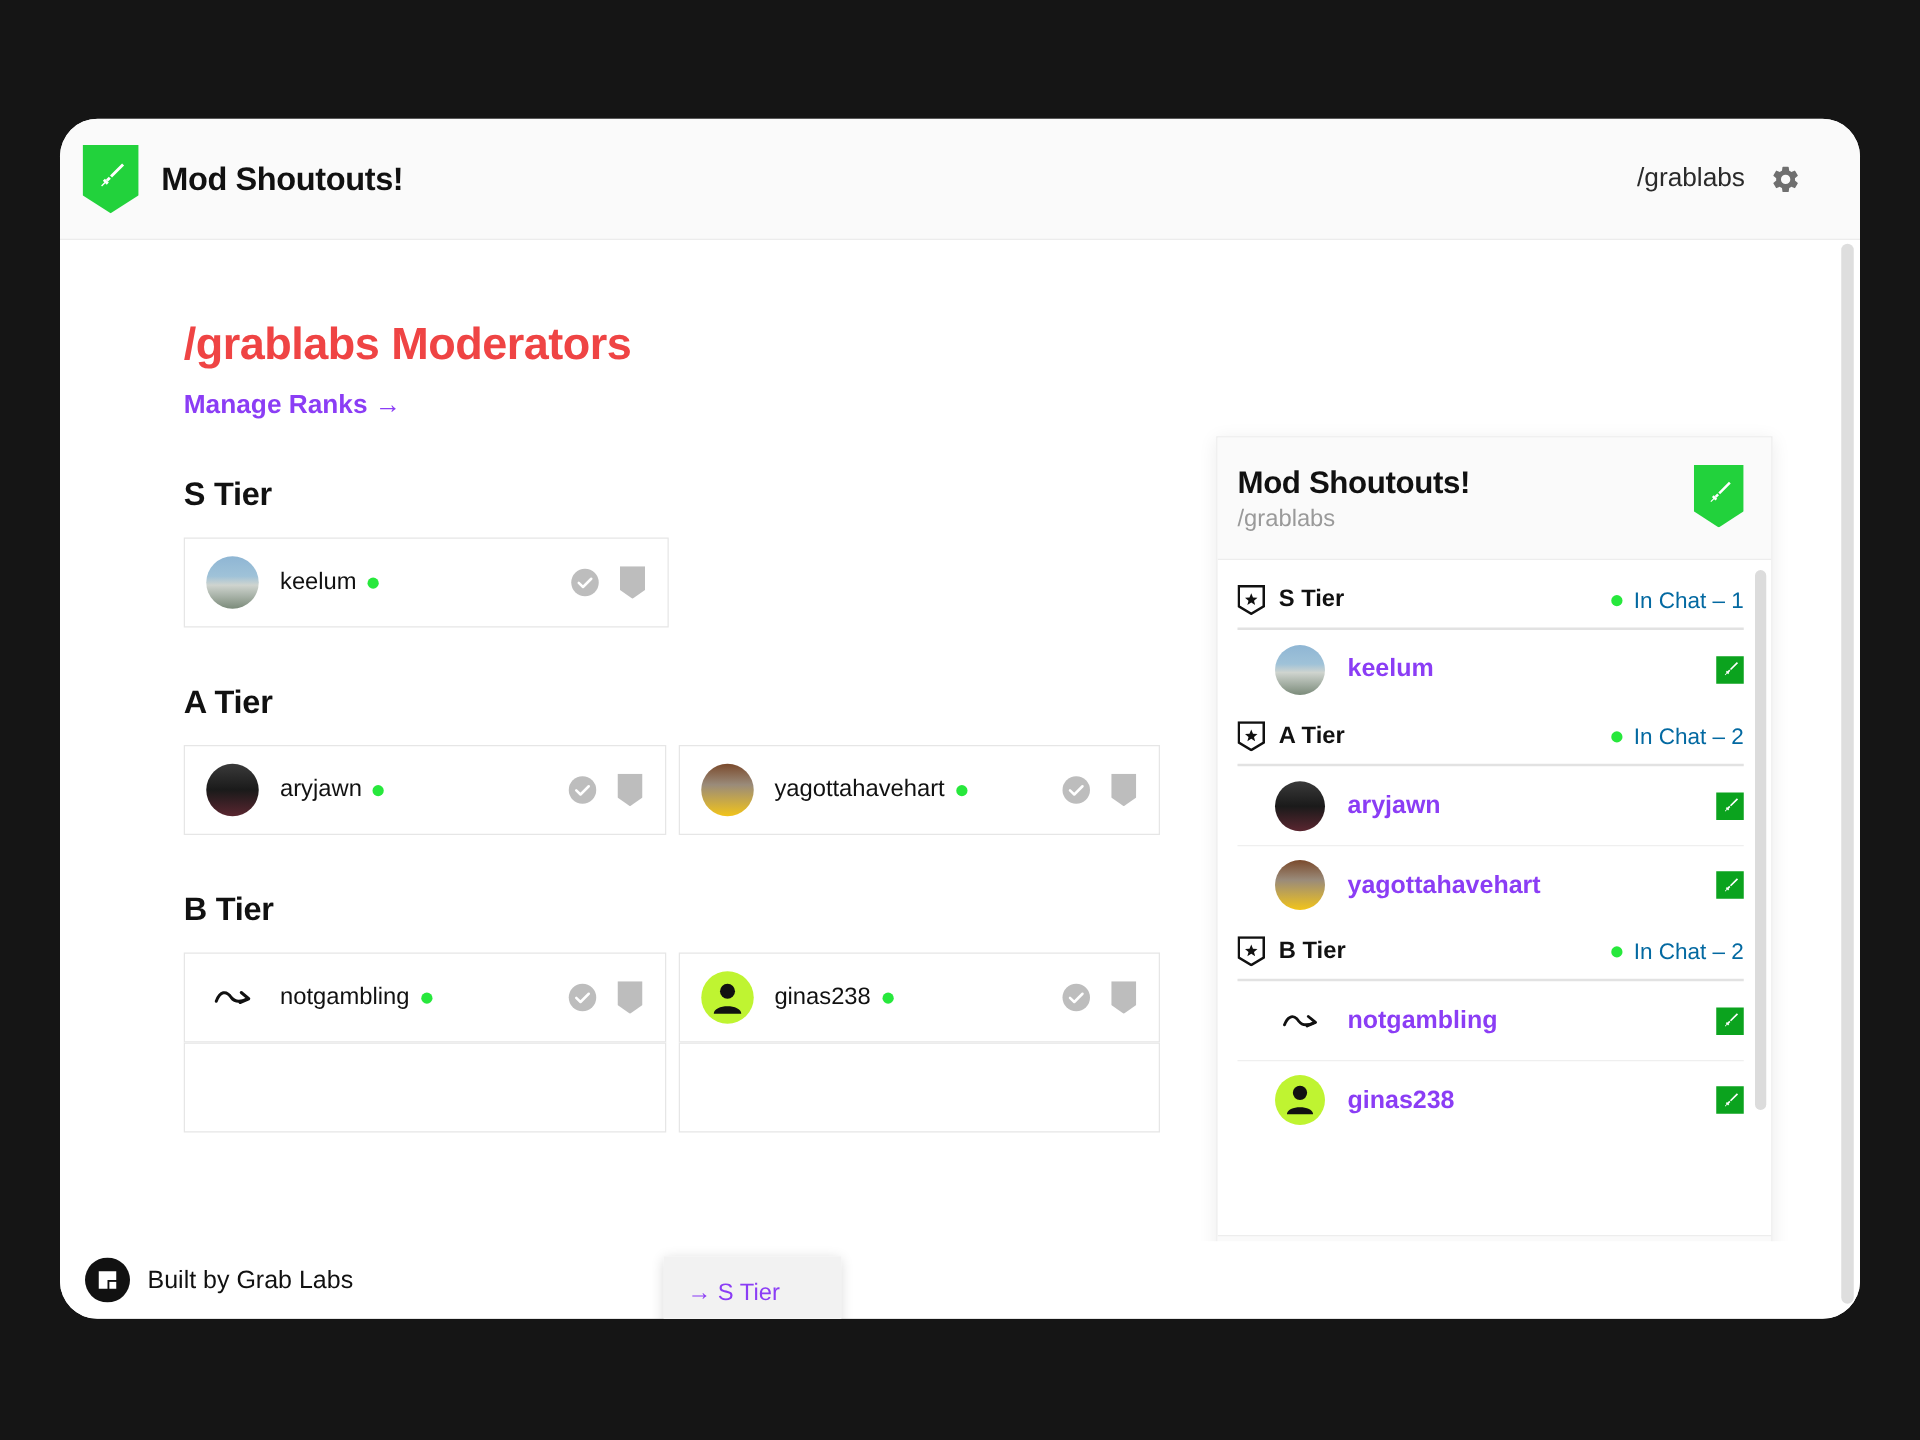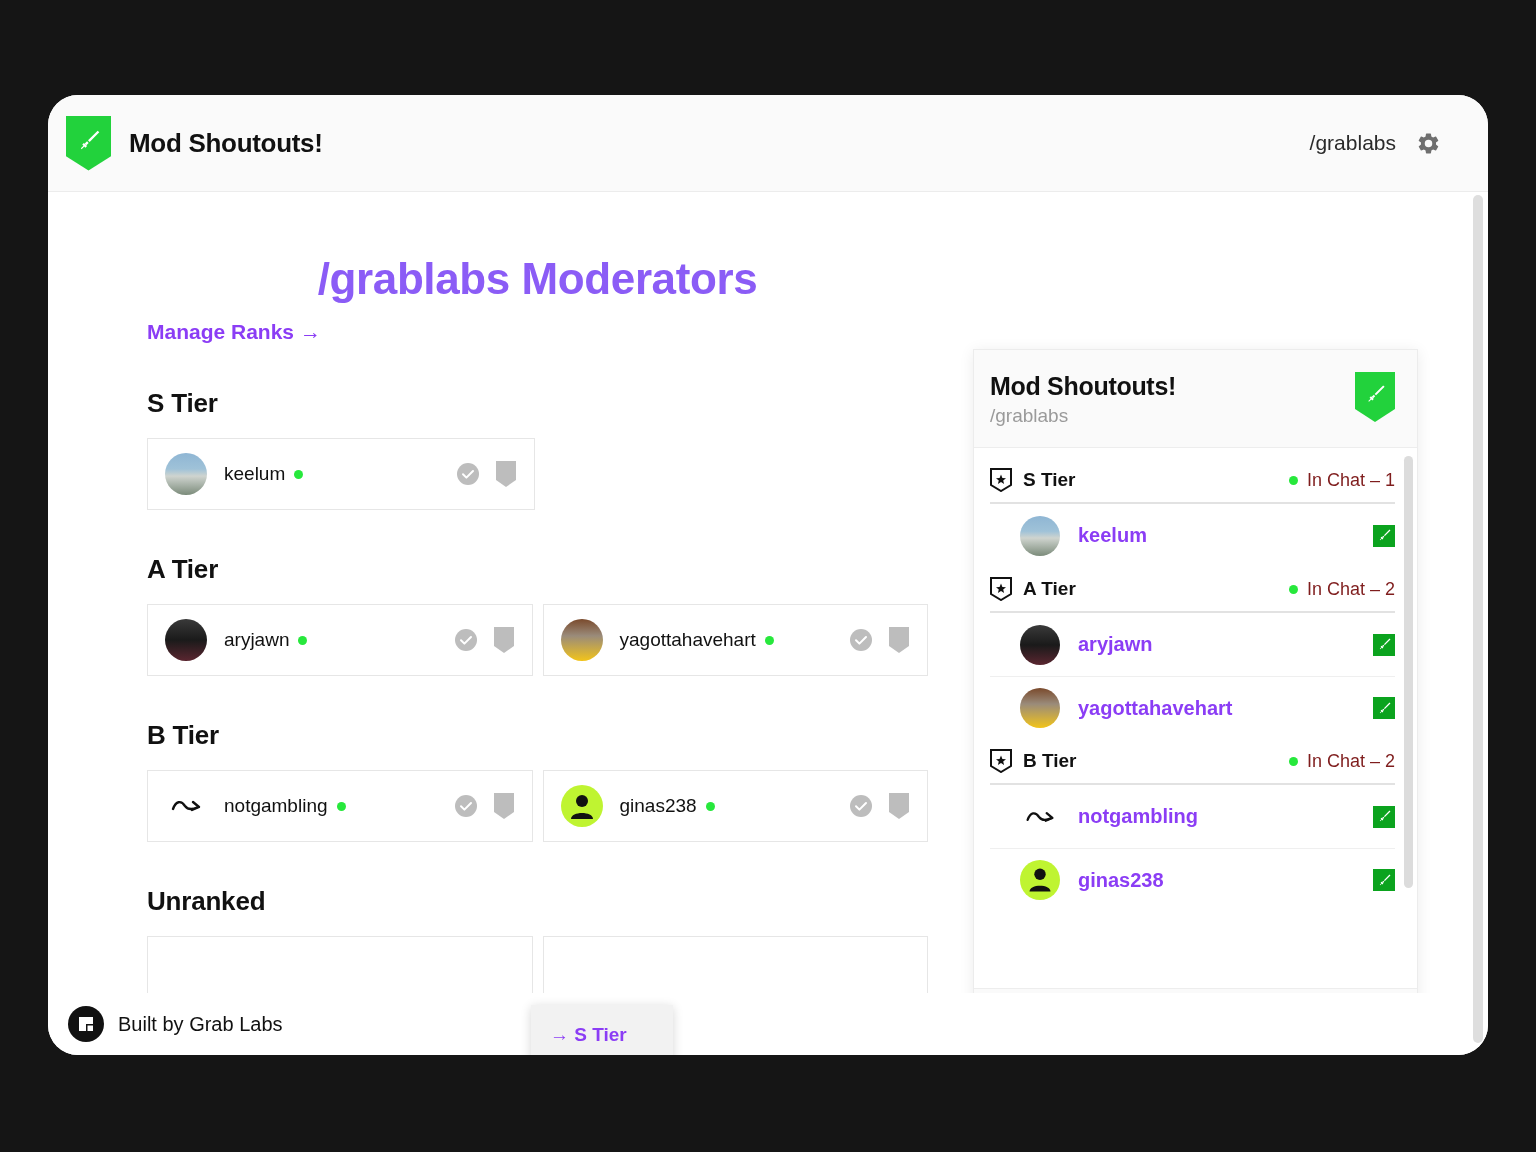--- a/index.html
+++ b/index.html
@@ -50,24 +50,23 @@
     padding: 62px 0 0 0;
   }
 
   
   .left-col {
     width: 880px;
     padding-left: 99px;
     position: relative;
   }
   .page-title {
-    font-size: 44px; font-weight: 700; color: #8b5cf6;
+    font-size: 36px; font-weight: 700; color: #ef4444;
     letter-spacing: -0.4px;
     margin-bottom: 16px;
-    text-align: center;
   }
   .subrow { display: flex; align-items: center; }
   .manage-link {
     font-size: 21px; font-weight: 700; color: #8b3df5;
     text-decoration: none; cursor: pointer; white-space: nowrap;
   }
   .filter-input {
     margin-left: auto;
     width: 260px; height: 45px;
     border: 1px solid #d6d6d6;
@@ -114,21 +113,21 @@
     left: 483px; top: 813px;
     width: 142px;
     background: #fff;
     box-shadow: 0 2px 10px rgba(0,0,0,0.16);
     z-index: 40;
   }
   .tier-menu-item {
     height: 59px;
     display: flex; align-items: center;
     padding-left: 19px;
-    font-size: 19px; color: #8b3df5; font-weight: 700;
+    font-size: 19px; color: #8b3df5; font-weight: 400;
     cursor: pointer; white-space: nowrap;
   }
   .tier-menu-item.active { background: #f2f2f2; }
 
   
   .preview-wrap {
     position: absolute;
     left: 925px; top: 157px;
     width: 445px; height: 700px;
   }
@@ -158,21 +157,21 @@
   .preview-logo svg { width: 23px; height: 23px; margin-top: -5px; }
 
   .preview-body { flex: 1; overflow: hidden; padding: 10px 22px 0 16px; position: relative; }
   .pv-tier-head {
     display: flex; align-items: center;
     padding: 10px 0 10px 0;
     border-bottom: 2px solid #e2e2e2;
   }
   .pv-tier-icon { width: 22px; height: 24px; flex: 0 0 22px; }
   .pv-tier-label { font-size: 19px; font-weight: 700; color: #111; margin-left: 11px; }
-  .pv-chat { margin-left: auto; display: flex; align-items: center; font-size: 18px; color: #7f1d1d; }
+  .pv-chat { margin-left: auto; display: flex; align-items: center; font-size: 18px; color: #0369a1; }
   .pv-chat .dot { width: 9px; height: 9px; border-radius: 50%; background: #27e83c; margin-right: 9px; }
   .pv-row {
     display: flex; align-items: center;
     height: 63px;
     padding-left: 30px;
   }
   .pv-row + .pv-row { border-top: 1px solid #efefef; }
   .pv-avatar {
     width: 40px; height: 40px; border-radius: 50%;
     flex: 0 0 40px; overflow: hidden;
@@ -346,21 +345,20 @@
               <circle cx="12" cy="12" r="11" fill="#bdbdbd"></circle>
               <path d="M7 12.3 L10.4 15.6 L17 9" stroke="#fff" stroke-width="2" fill="none" stroke-linecap="round" stroke-linejoin="round"></path>
             </svg>
             <svg class="shield-btn" viewBox="0 0 20 26">
               <path d="M0 0 H20 V19 L10 26 L0 19 Z" fill="#bdbdbd"></path>
             </svg>
           </div>
         </div>
       </div>
 
-      <div class="tier-heading">Unranked</div>
       <div class="mod-grid">
         <div class="mod-card">
           <div class="avatar av-line"></div>
         </div>
         <div class="mod-card">
           <div class="avatar av-line"></div>
         </div>
       </div>
     </div>
 

